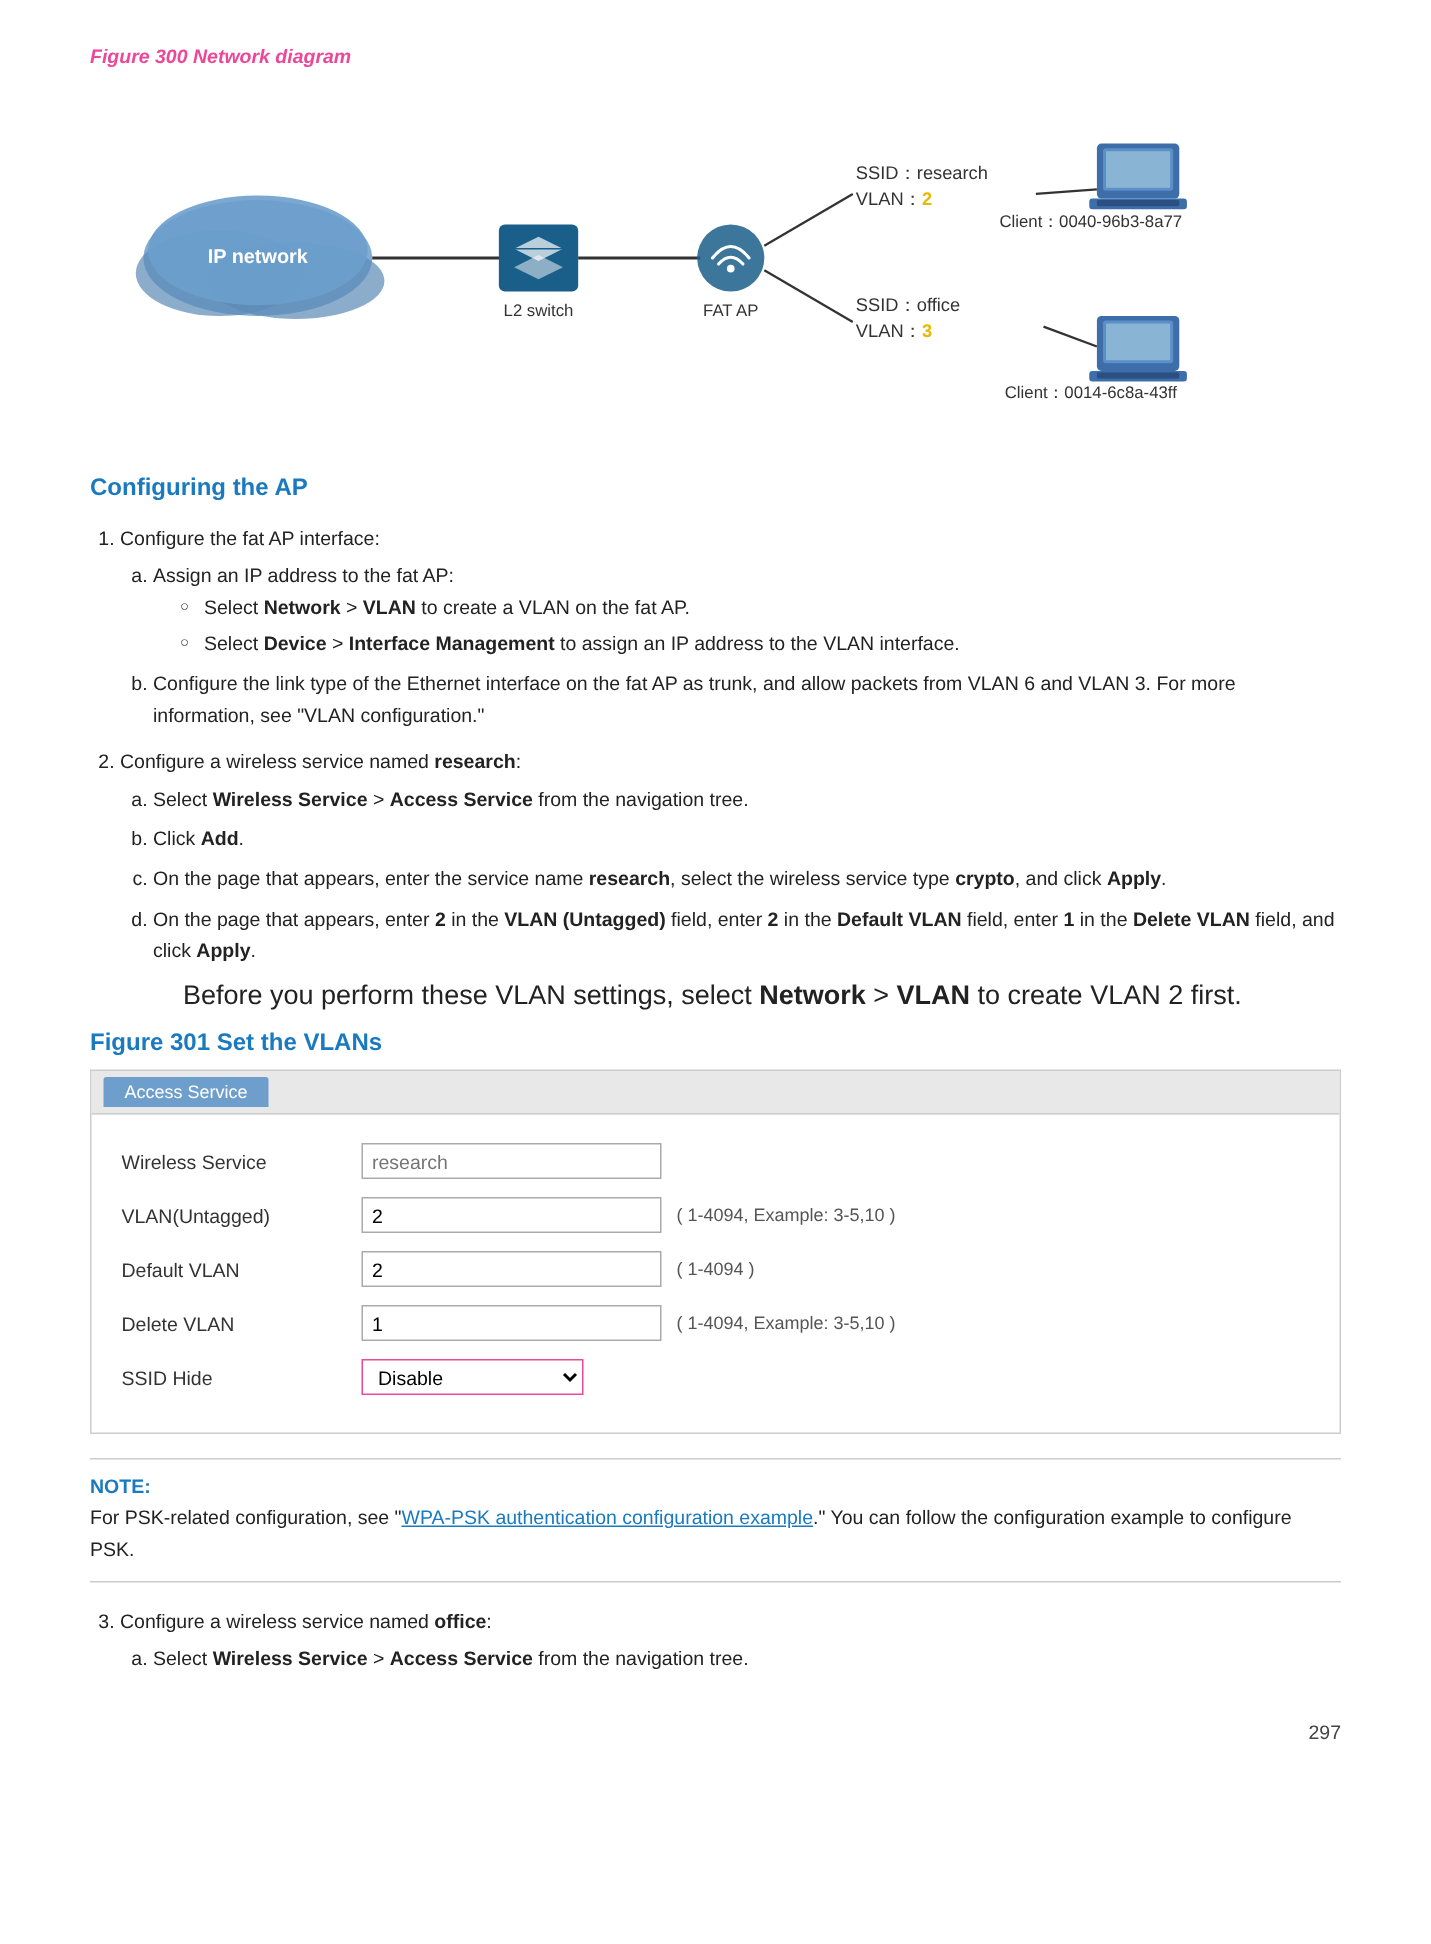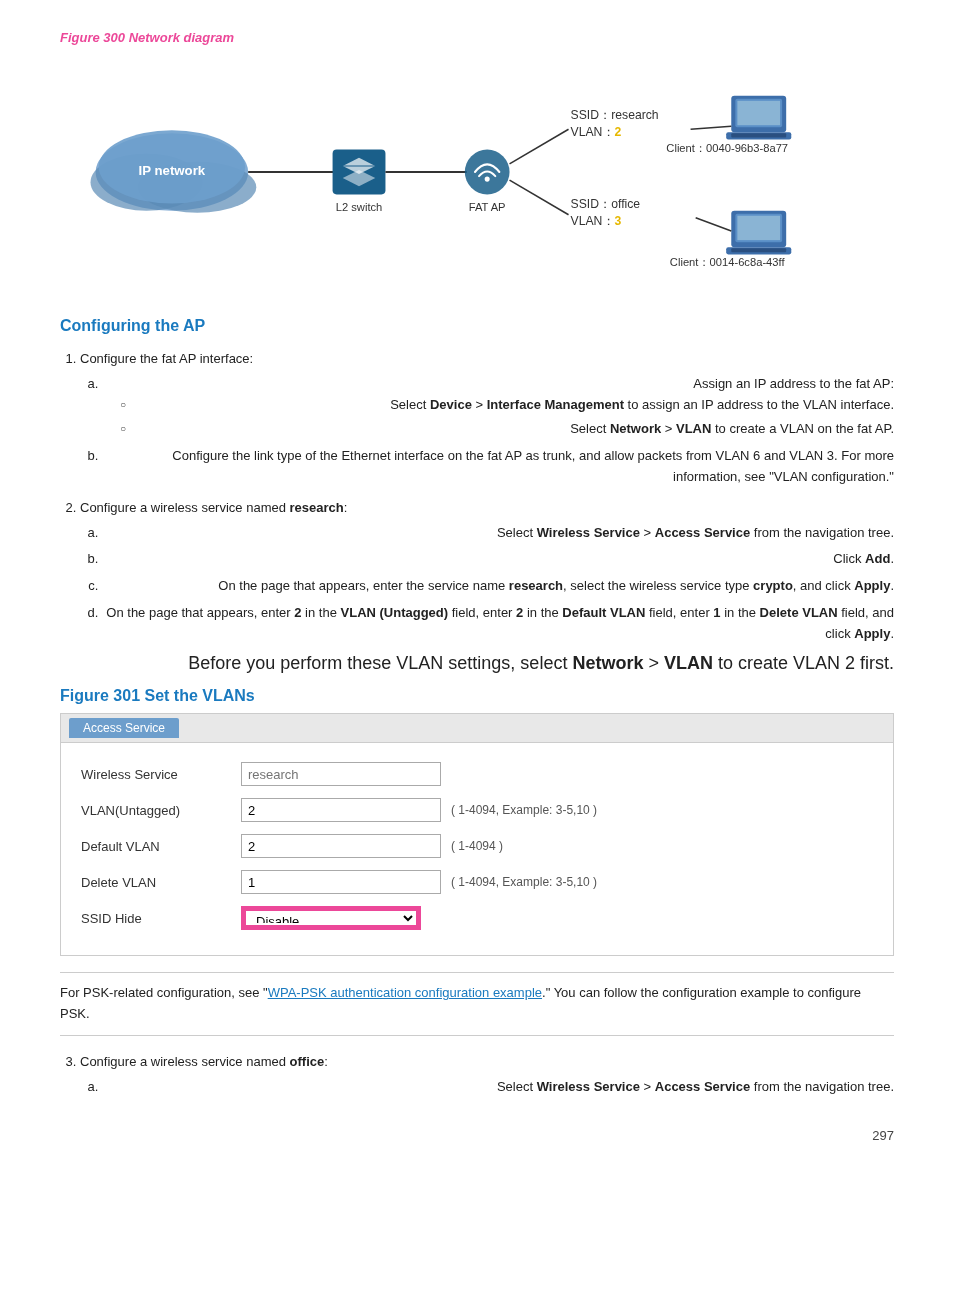--- a/index.html
+++ b/index.html
@@ -50,21 +50,20 @@
 
     ol.alpha-list {
       list-style-type: lower-alpha;
       padding-left: 22px;
       margin-top: 4px;
       margin-bottom: 4px;
     }
     ol.alpha-list > li {
       margin-bottom: 6px;
       line-height: 1.6;
-      text-align: right;
     }
 
     ul.circle-list {
       list-style-type: none;
       padding-left: 18px;
       margin-bottom: 4px;
     }
     ul.circle-list > li {
       position: relative;
       padding-left: 16px;
@@ -155,25 +154,25 @@
       font-size: 13px;
       height: 24px;
     }
 
     .form-hint {
       font-size: 12px;
       color: #555;
     }
 
     .form-select {
-      border: 5px solid #ec4899;
+      border: 1px solid #ec4899;
       padding: 2px 6px;
       font-size: 13px;
       height: 24px;
-      width: 180px;
+      width: 148px;
       background: #fff;
     }
 
     
     .note-block {
       border-top: 1px solid #ccc;
       border-bottom: 1px solid #ccc;
       padding: 10px 0;
       margin: 16px 0;
     }
@@ -280,22 +279,22 @@
 <div class="section-heading">Configuring the AP</div>
 
 <ol class="main-list">
 
   <li>
     <span>Configure the fat AP interface:</span>
     <ol class="alpha-list">
       <li>
         <span>Assign an IP address to the fat AP:</span>
         <ul class="circle-list">
+          <li>Select <b>Network</b> &gt; <b>VLAN</b> to create a VLAN on the fat AP.</li>
           <li>Select <b>Device</b> &gt; <b>Interface Management</b> to assign an IP address to the VLAN interface.</li>
-          <li>Select <b>Network</b> &gt; <b>VLAN</b> to create a VLAN on the fat AP.</li>
         </ul>
       </li>
       <li>Configure the link type of the Ethernet interface on the fat AP as trunk, and allow packets from VLAN 6 and VLAN 3. For more information, see "VLAN configuration."</li>
     </ol>
   </li>
 
   <li>
     <span>Configure a wireless service named <b>research</b>:</span>
     <ol class="alpha-list">
       <li>Select <b>Wireless Service</b> &gt; <b>Access Service</b> from the navigation tree.</li>
@@ -354,20 +353,21 @@
         <select class="form-select">
           <option>Disable</option>
           <option>Enable</option>
         </select>
       </div>
     </div>
   </div>
 </div>
 
 <div class="note-block">
+  <div class="note-label">NOTE:</div>
   <div class="note-text">
     <span>For PSK-related configuration, see "</span><a class="note-link" href="#">WPA-PSK authentication configuration example</a><span>." You can follow the configuration example to configure PSK.</span>
   </div>
 </div>
 
 <ol class="main-list" start="3">
   <li>
     <span>Configure a wireless service named <b>office</b>:</span>
     <ol class="alpha-list">
       <li>Select <b>Wireless Service</b> &gt; <b>Access Service</b> from the navigation tree.</li>

